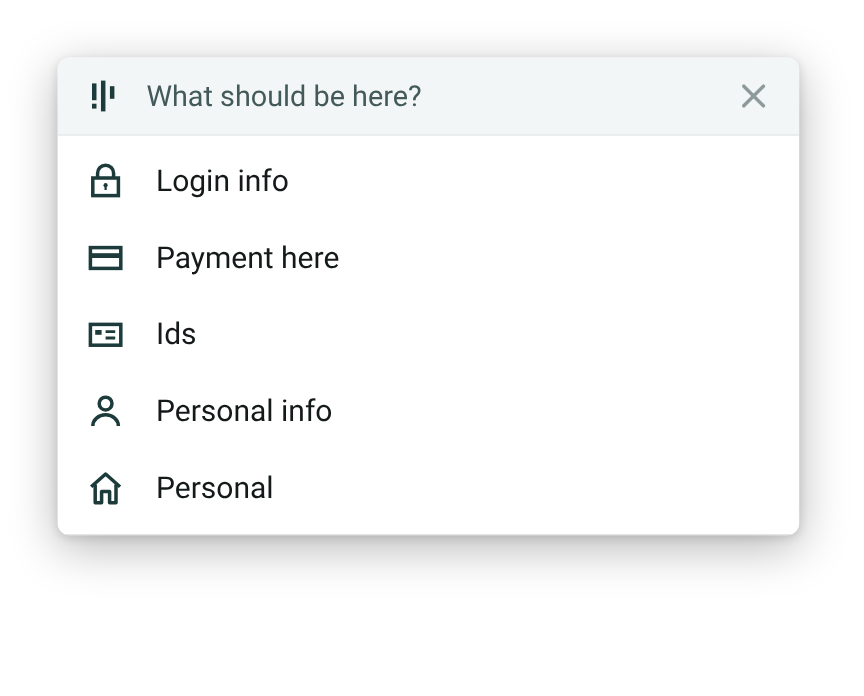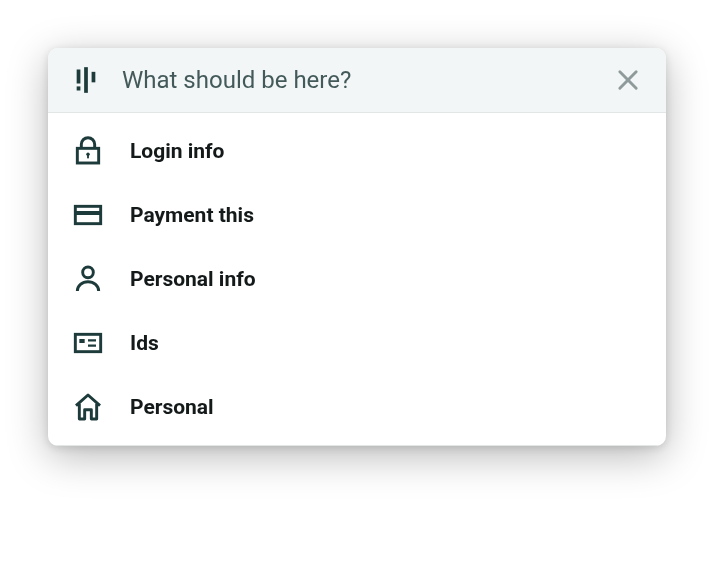--- a/index.html
+++ b/index.html
@@ -54,22 +54,22 @@
     cursor: pointer;
   }
   .item .icon-slot {
     width: 32px;
     height: 32px;
     margin-right: 26px;
     color: #1e3b3b;
     flex-shrink: 0;
   }
   .item .label {
-    font-size: 21px;
-    font-weight: 700;
+    font-size: 25px;
+    font-weight: 400;
     color: #14191a;
   }
   .divider {
     height: 1px;
     background: #e2e6e6;
   }
   svg { display: block; width: 100%; height: 100%; }
 </style>
 </head>
 <body>
@@ -107,43 +107,43 @@
       <span class="label">Login info</span>
     </div>
 
     <div class="item">
       <span class="icon-slot">
         <svg viewBox="0 0 24 24" fill="none">
           <rect x="2.5" y="5.5" width="19" height="13" stroke="currentColor" stroke-width="2.2" fill="none"></rect>
           <rect x="2.5" y="9" width="19" height="3" fill="currentColor"></rect>
         </svg>
       </span>
-      <span class="label">Payment this</span>
-    </div>
-
-    <div class="item">
-      <span class="icon-slot">
-        <svg viewBox="0 0 24 24" fill="none">
-          <circle cx="12" cy="7" r="4" stroke="currentColor" stroke-width="2.2" fill="none"></circle>
-          <path d="M4 21 a8 7 0 0 1 16 0" stroke="currentColor" stroke-width="2.2" fill="none"></path>
-        </svg>
-      </span>
-      <span class="label">Personal info</span>
+      <span class="label">Payment here</span>
     </div>
 
     <div class="item">
       <span class="icon-slot">
         <svg viewBox="0 0 24 24" fill="none">
           <rect x="2.5" y="5.5" width="19" height="13" stroke="currentColor" stroke-width="2.2" fill="none"></rect>
           <rect x="5.5" y="9" width="4" height="3" fill="currentColor"></rect>
           <line x1="12" y1="10" x2="18" y2="10" stroke="currentColor" stroke-width="1.8"></line>
           <line x1="12" y1="14" x2="18" y2="14" stroke="currentColor" stroke-width="1.8"></line>
         </svg>
       </span>
       <span class="label">Ids</span>
+    </div>
+
+    <div class="item">
+      <span class="icon-slot">
+        <svg viewBox="0 0 24 24" fill="none">
+          <circle cx="12" cy="7" r="4" stroke="currentColor" stroke-width="2.2" fill="none"></circle>
+          <path d="M4 21 a8 7 0 0 1 16 0" stroke="currentColor" stroke-width="2.2" fill="none"></path>
+        </svg>
+      </span>
+      <span class="label">Personal info</span>
     </div>
 
     <div class="item">
       <span class="icon-slot">
         <svg viewBox="0 0 24 24" fill="none">
           <path d="M3 11 L12 3 L21 11" stroke="currentColor" stroke-width="2.2" fill="none" stroke-linejoin="round"></path>
           <path d="M5.5 9.5 V21 H9.5 V14 H14.5 V21 H18.5 V9.5" stroke="currentColor" stroke-width="2.2" fill="none" stroke-linejoin="round"></path>
         </svg>
       </span>
       <span class="label">Personal</span>

